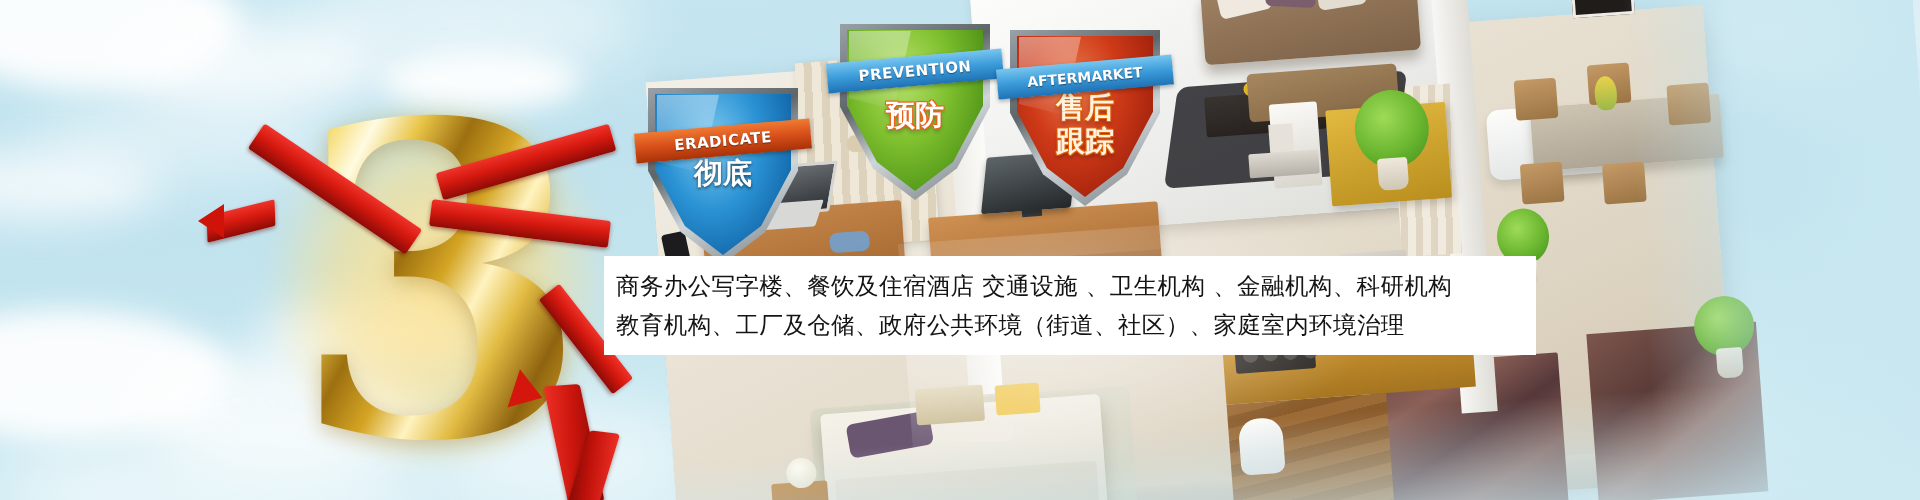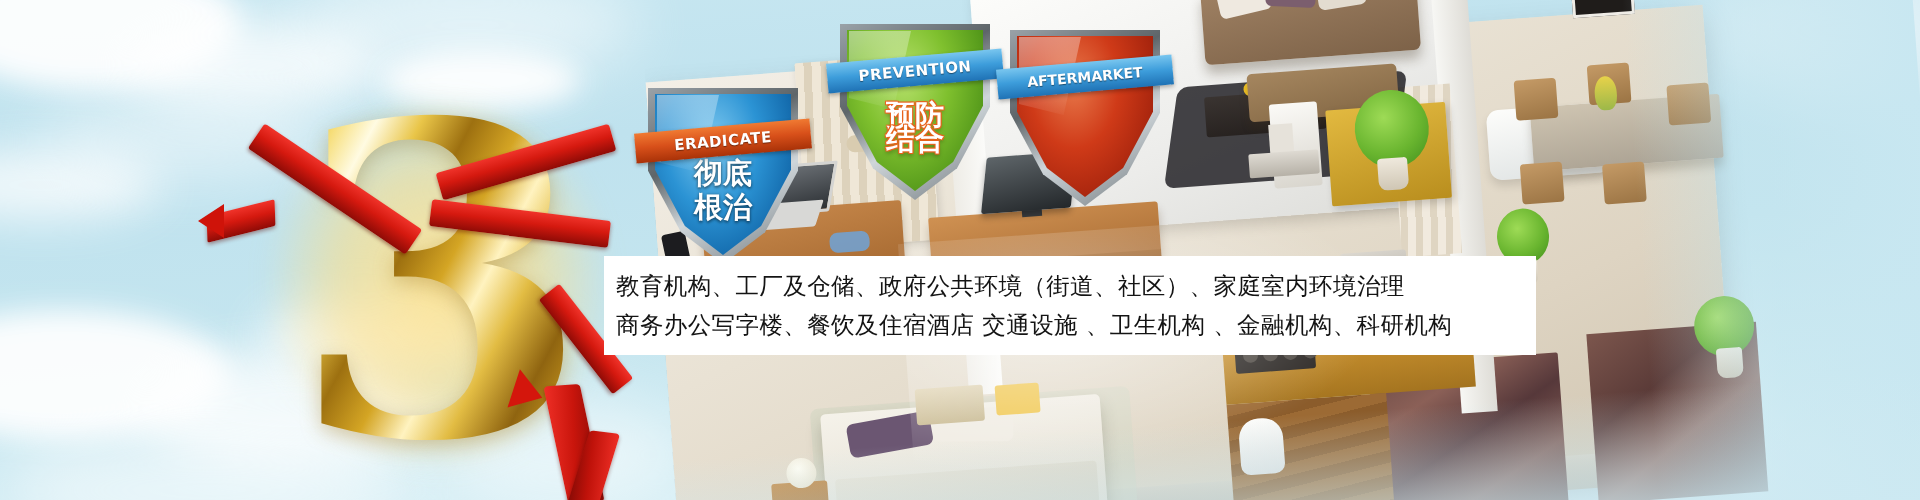--- a/index.html
+++ b/index.html
@@ -376,39 +376,39 @@
     <div class="ribbon" id="rb-tail1"></div>
     <div class="ribbon" id="rb-tail2"></div>
     <div class="arrowhead" id="ah2"></div>
   </div>
 
   <div class="shield sh-blue" id="shield1">
     <div class="shield-rim"></div>
     <div class="shield-inner"></div>
     <div class="shield-gloss"></div>
     <div class="shield-cn cn-white" style="top:70px;text-align:center;">彻底</div>
-    <div class="shield-cn cn-white" style="top:104px;">根治</div>
     <div class="banner-strip banner-orange">ERADICATE</div>
   </div>
 
   <div class="shield sh-green" id="shield2">
     <div class="shield-rim"></div>
     <div class="shield-inner"></div>
     <div class="shield-gloss"></div>
     <div class="shield-cn cn-whiteorange" style="top:76px;">预防</div>
-    <div class="shield-cn cn-whiteorange" style="top:100px;">结合</div>
     <div class="banner-strip banner-blue">PREVENTION</div>
   </div>
 
   <div class="shield sh-red" id="shield3">
     <div class="shield-rim"></div>
     <div class="shield-inner"></div>
     <div class="shield-gloss"></div>
+    <div class="shield-cn cn-orange" style="top:62px;">售后</div>
+    <div class="shield-cn cn-orange" style="top:96px;">跟踪</div>
     <div class="banner-strip banner-blue" style="font-size:14px;letter-spacing:0;">AFTERMARKET</div>
   </div>
 
   <div id="text-panel">
+    <div class="panel-line">商务办公写字楼、餐饮及住宿酒店 交通设施 、卫生机构 、金融机构、科研机构</div>
     <div class="panel-line">教育机构、工厂及仓储、政府公共环境（街道、社区）、家庭室内环境治理</div>
-    <div class="panel-line">商务办公写字楼、餐饮及住宿酒店 交通设施 、卫生机构 、金融机构、科研机构</div>
   </div>
 
 
 </div>
 
 </body></html>

